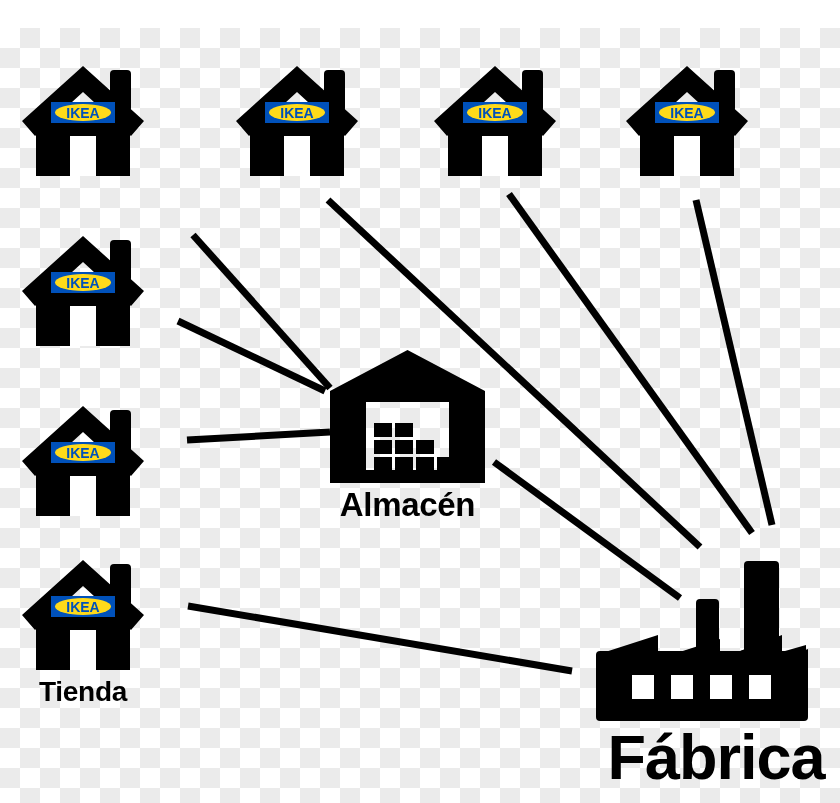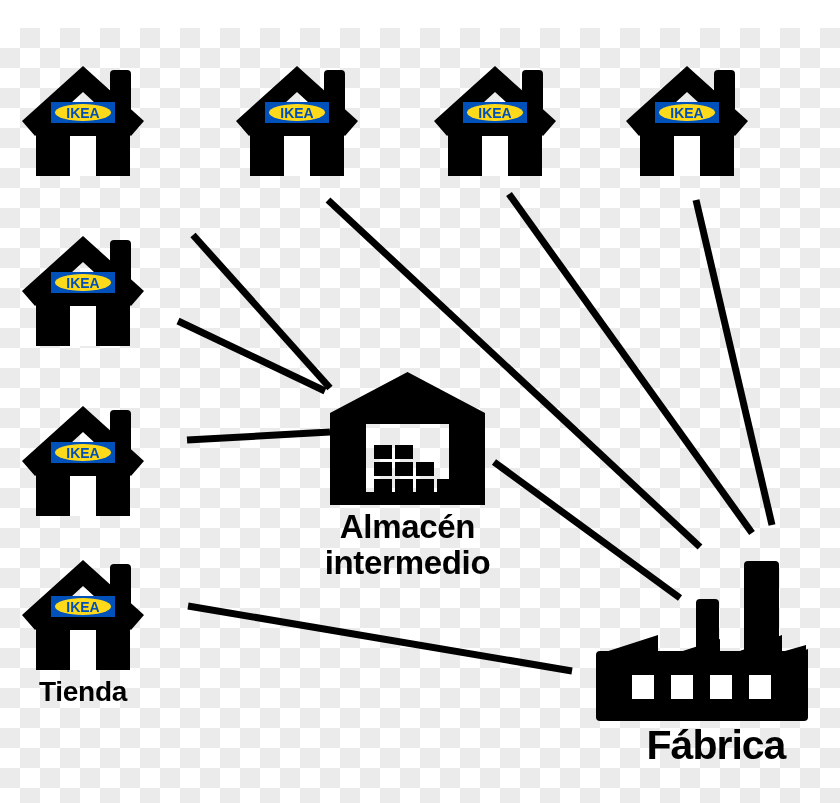--- a/index.html
+++ b/index.html
@@ -45,21 +45,21 @@
     transform: translateX(-50%);
     text-align: center;
     color: #000000;
     font-weight: bold;
     white-space: nowrap;
     line-height: 1.08;
     letter-spacing: -0.3px;
   }
   .label-tienda   { font-size: 28px; top: 100%; margin-top: 1px; }
   .label-almacen  { font-size: 33px; top: 100%; margin-top: 4px; white-space: normal; width: 260px; }
-  .label-fabrica  { font-size: 41px; top: 100%; margin-top: -2px; letter-spacing: -1px; }
+  .label-fabrica  { font-size: 63px; top: 100%; margin-top: -2px; letter-spacing: -1px; }
 </style>
 </head>
 <body>
 
 <div id="canvas">
 
   <svg id="edges" viewBox="0 0 840 803">
     <g id="edge-group" stroke="#000000" stroke-width="7" stroke-linecap="butt">
         <line x1="193" y1="207" x2="330" y2="360"></line>
         <line x1="178" y1="293" x2="325" y2="363"></line>
@@ -150,38 +150,37 @@
       <rect x="18" y="52" width="94" height="62" fill="#000"></rect>
       <path d="M65 4 L126 59 L113 74 L65 30 L17 74 L4 59 Z" fill="#000"></path>
       <rect x="52" y="74" width="26" height="40" fill="#fff"></rect>
       <rect x="33" y="40" width="64" height="21" fill="#0051ba"></rect>
       <ellipse cx="65" cy="50.5" rx="28" ry="8.5" fill="#ffda1a"></ellipse>
       <text x="65" y="56" font-family="'Liberation Sans',sans-serif" font-size="14" font-weight="bold" fill="#0051ba" text-anchor="middle">IKEA</text>
     </svg>
     <div class="node-label label-tienda">Tienda</div>
   </div>
 
-  <div class="node" id="node-warehouse" style="left:330px; top:344px; width:155px; height:133px;">
+  <div class="node" id="node-warehouse" style="left:330px; top:322px; width:155px; height:133px;">
     <svg width="155" height="133" viewBox="0 0 155 133">
       <path d="M77.5 0 L155 41 L155 133 L119 133 L119 52 L36 52 L36 133 L0 133 L0 41 Z" fill="#000"></path>
       <rect x="36" y="120" width="83" height="13" fill="#000"></rect>
 
       <rect x="44" y="73" width="18" height="14" fill="#000"></rect>
       <rect x="65" y="73" width="18" height="14" fill="#000"></rect>
       <rect x="44" y="90" width="18" height="14" fill="#000"></rect>
       <rect x="65" y="90" width="18" height="14" fill="#000"></rect>
       <rect x="86" y="90" width="18" height="14" fill="#000"></rect>
       <rect x="44" y="107" width="18" height="13" fill="#000"></rect>
       <rect x="65" y="107" width="18" height="13" fill="#000"></rect>
       <rect x="86" y="107" width="18" height="13" fill="#000"></rect>
       <rect x="107" y="107" width="14" height="13" fill="#000"></rect>
     </svg>
     <div class="node-label label-almacen">
       <span>Almacén</span><br>
-      <span>intermedio</span>
     </div>
   </div>
 
   <div class="node" id="node-factory" style="left:592px; top:527px; width:248px; height:170px;">
     <svg width="248" height="170" viewBox="0 0 248 170">
 
       <rect x="152" y="6" width="35" height="96" rx="4" fill="#000"></rect>
 
       <rect x="104" y="44" width="23" height="58" rx="4" fill="#000"></rect>
 

